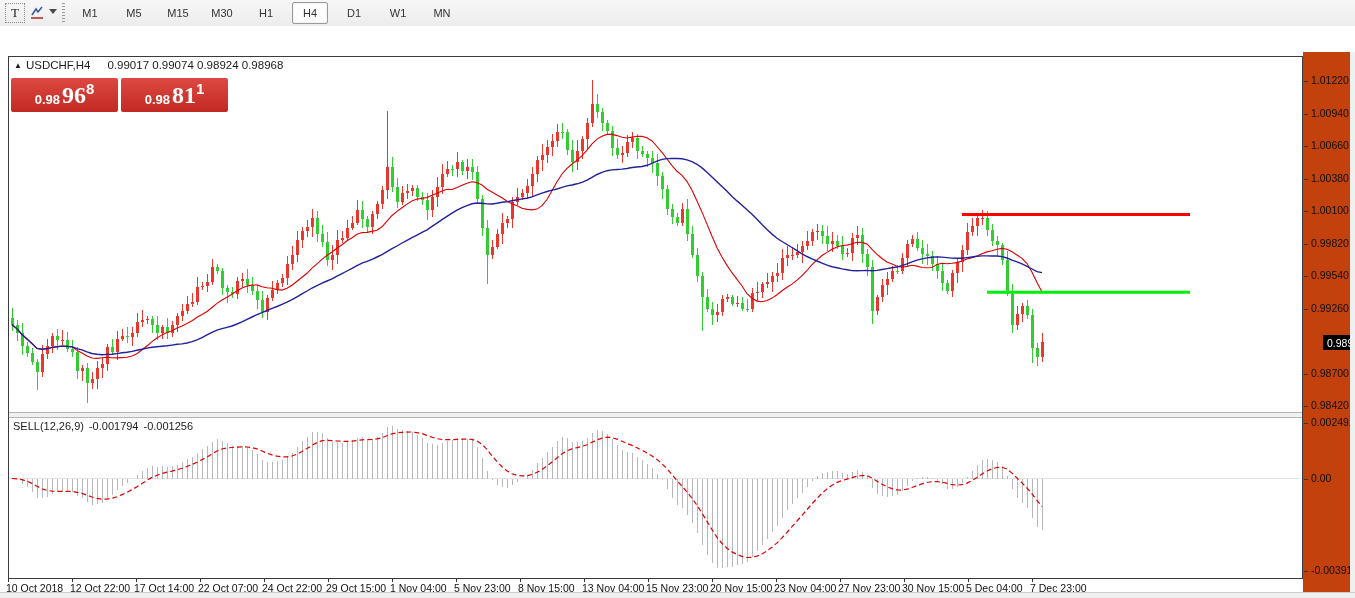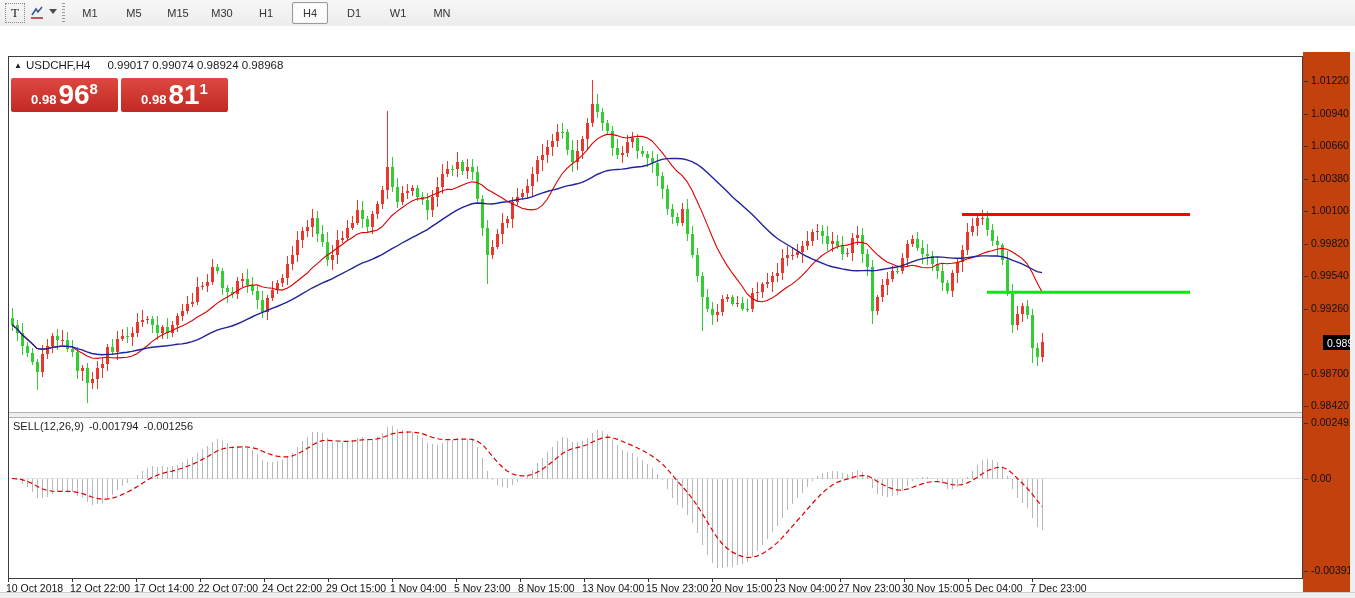--- a/index.html
+++ b/index.html
@@ -31,21 +31,21 @@
   #trade-panel{position:absolute;left:11px;top:49px;z-index:6;}
   .tp-row1{display:flex;align-items:center;height:25px;}
   .tp-btn{width:46px;height:23px;border:1px solid #9c241e;border-radius:2px;background:linear-gradient(#e85750,#c63228);color:#fff;font-size:13px;text-align:center;line-height:22px;}
   .tp-spin{display:flex;align-items:center;margin:0 3px;background:#fff;border:1px solid #aab4cc;padding:1px;}
   .spin-btn{width:17px;height:19px;background:linear-gradient(#e9edf6,#cdd5e6);border:1px solid #9aa7c7;text-align:center;line-height:17px;font-size:8px;color:#3c5a96;}
   #volume-input{width:60px;height:19px;border:none;outline:none;font-size:13px;text-align:right;padding-right:6px;color:#111;font-family:"Liberation Sans",sans-serif;}
   .tp-row2{display:flex;margin-top:3px;}
   .quote-box{width:107px;height:34px;border-radius:2px;background:linear-gradient(#dd4840,#c02a22);color:#fff;display:flex;align-items:flex-end;justify-content:center;padding-bottom:2px;box-sizing:border-box;}
   .quote-box + .quote-box{margin-left:3px;}
   .q-small{font-size:13px;font-weight:bold;margin-bottom:3px;}
-  .q-big{font-size:28px;font-weight:bold;line-height:30px;margin-left:2px;}
+  .q-big{font-size:24px;font-weight:bold;line-height:30px;margin-left:2px;font-family:Liberation Serif, serif;}
   .q-sup{font-size:15px;font-weight:bold;margin-bottom:13px;}
 
   
   #price-axis{position:absolute;left:1303px;top:26px;width:52px;height:546px;background:#c2410c;}
   .axis-label{position:absolute;left:0;padding-left:8px;font-size:10.5px;color:#111;white-space:nowrap;}
   .axis-label::before{content:"";position:absolute;left:1px;top:7px;width:4px;height:1px;background:#333;}
   #current-price-tag{position:absolute;left:0;width:48px;background:#000;color:#fff;font-size:10.5px;padding:1.5px 0 1.5px 4px;}
   #time-axis{position:absolute;left:0;top:553px;width:1303px;height:19px;background:#fff;}
   .time-label{position:absolute;top:3px;font-size:10.5px;color:#111;white-space:nowrap;}
   .time-tick{position:absolute;top:0;width:1px;height:3px;background:#333;}

